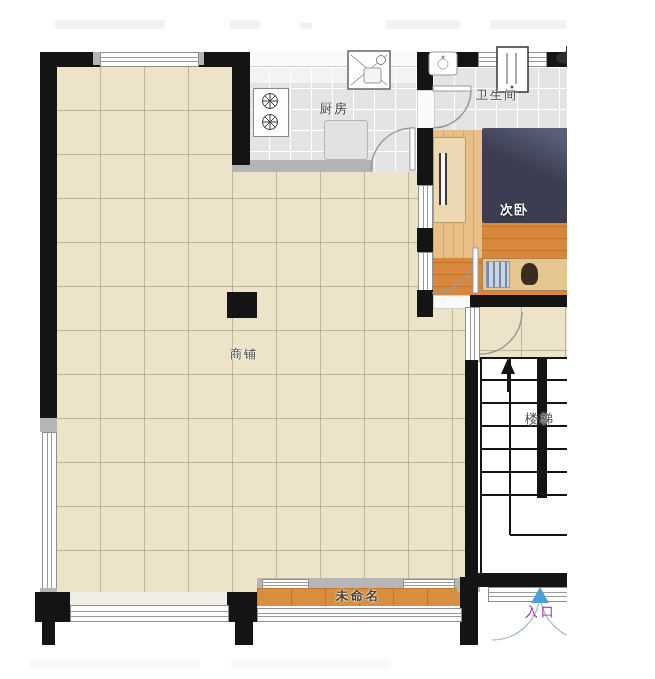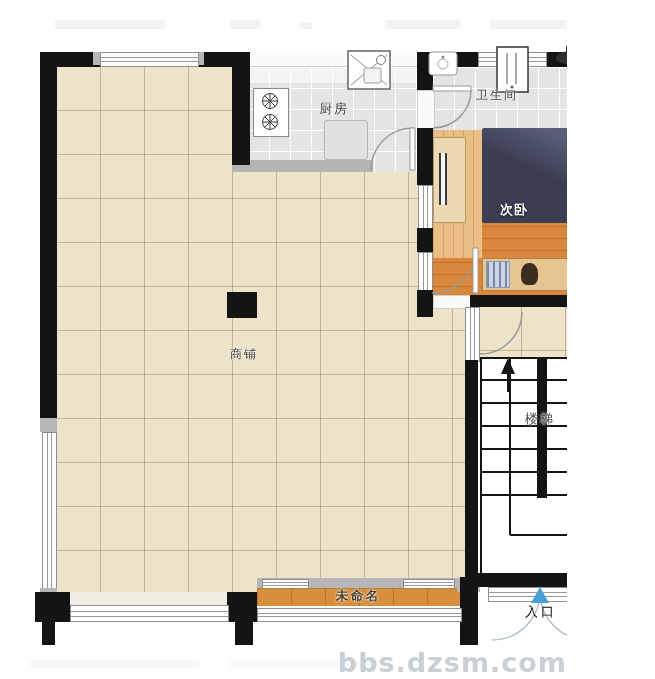--- a/index.html
+++ b/index.html
@@ -33,21 +33,21 @@
   .floor-strip{background-color:#d78f3e;
     background-image:repeating-linear-gradient(90deg,rgba(120,60,10,.3) 0 1px,rgba(0,0,0,0) 1px 34px),
                      linear-gradient(rgba(120,60,10,.25) 1px,transparent 1px);}
 
   
   .lbl{position:absolute;transform:translate(-50%,-50%);font-size:13px;line-height:1.1;
        color:#3d3d3d;letter-spacing:2px;white-space:nowrap;
        text-shadow:0 0 2px #fff,0 0 2px #fff;}
   .lbl-big{font-size:12px;}
   .lbl-bed{color:#fff;font-weight:bold;letter-spacing:1px;text-shadow:0 1px 2px rgba(0,0,0,.6);}
-  .lbl-entry{color:#000000;letter-spacing:3px;text-shadow:none;}
+  .lbl-entry{color:#a21caf;letter-spacing:3px;text-shadow:none;}
   .lbl-unnamed{color:#4b412c;font-weight:bold;}
   .lbl-stair{color:#4a4a4a;}
 
   .wm{position:absolute;right:0px;bottom:1px;font-weight:bold;font-size:27px;
       color:#cacfd4;letter-spacing:1px;}
 
   
   .stove{background:#fdfdfd;border:1px solid #8a8a8a;}
   .fridge{background:#e2e2e0;border:1px solid #b5b5b3;border-radius:3px;}
   .wardrobe{background:#ecd9b4;border:1px solid #b99a62;}
@@ -225,14 +225,13 @@
   </svg>
 
   <span class="lbl" style="left:334px;top:109px">厨房</span>
   <span class="lbl lbl-big" style="left:497px;top:96px">卫生间</span>
   <span class="lbl lbl-bed" style="left:514px;top:210px">次卧</span>
   <span class="lbl lbl-big" style="left:244px;top:355px">商铺</span>
   <span class="lbl lbl-stair" style="left:540px;top:419px">楼梯</span>
   <span class="lbl lbl-unnamed" style="left:358px;top:596px">未命名</span>
   <span class="lbl lbl-entry" style="left:541px;top:612px">入口</span>
 
-  <div class="wm">bbs.dzsm.com</div>
 </div>
 
 </body></html>

